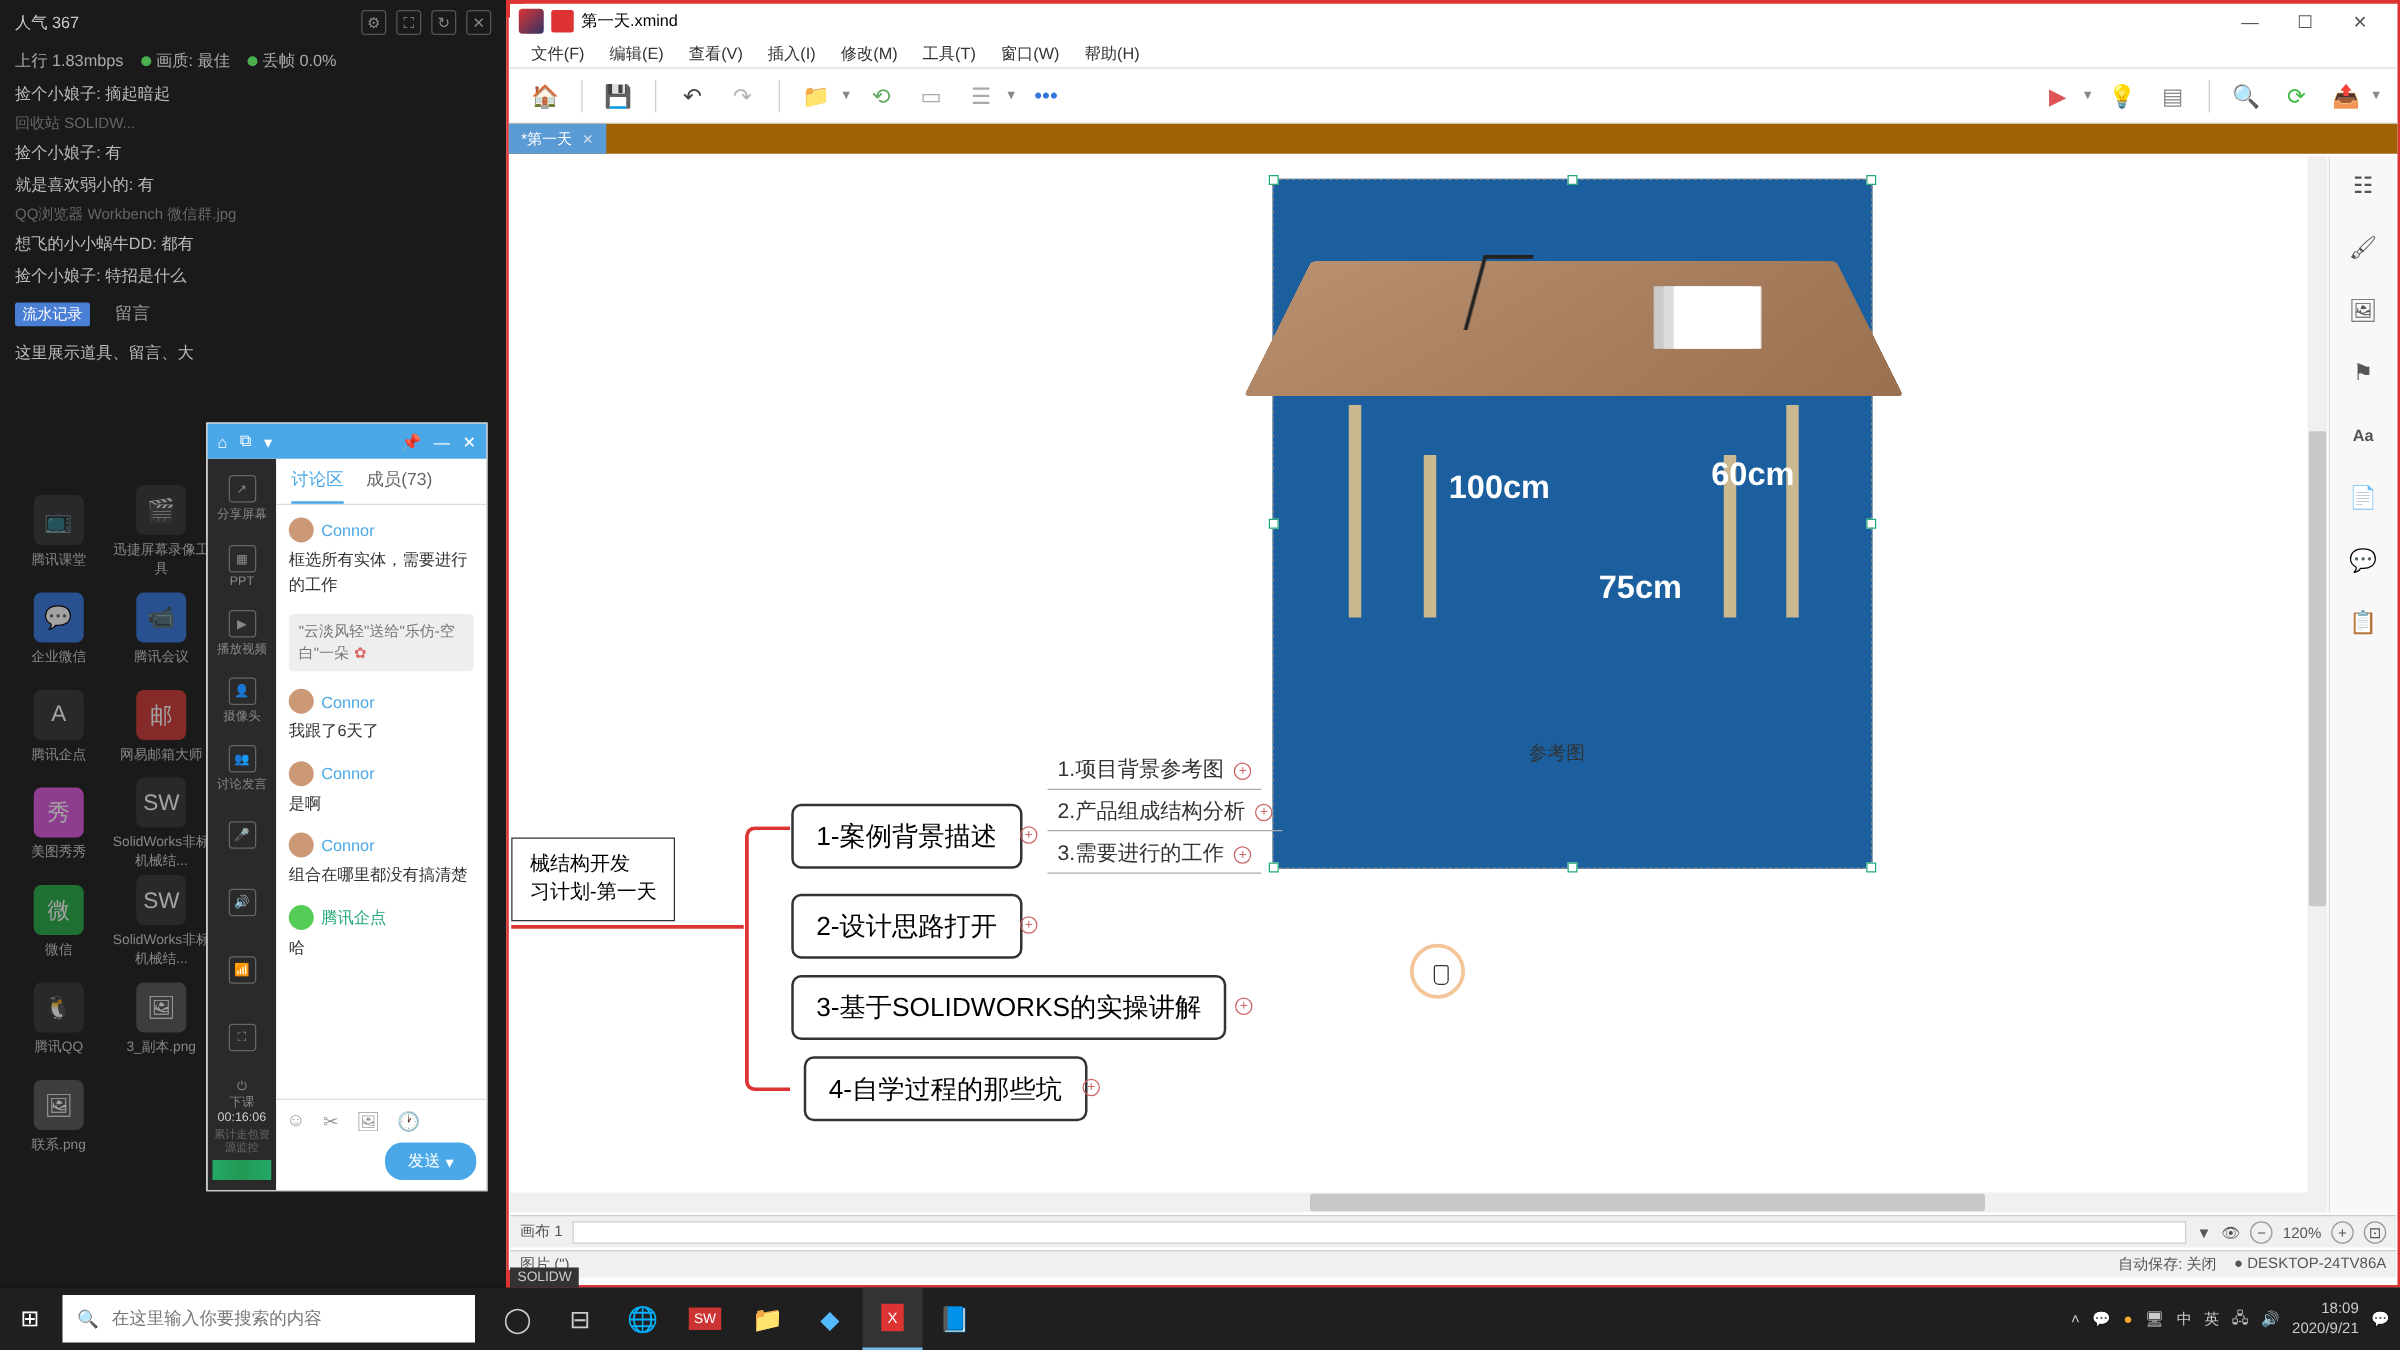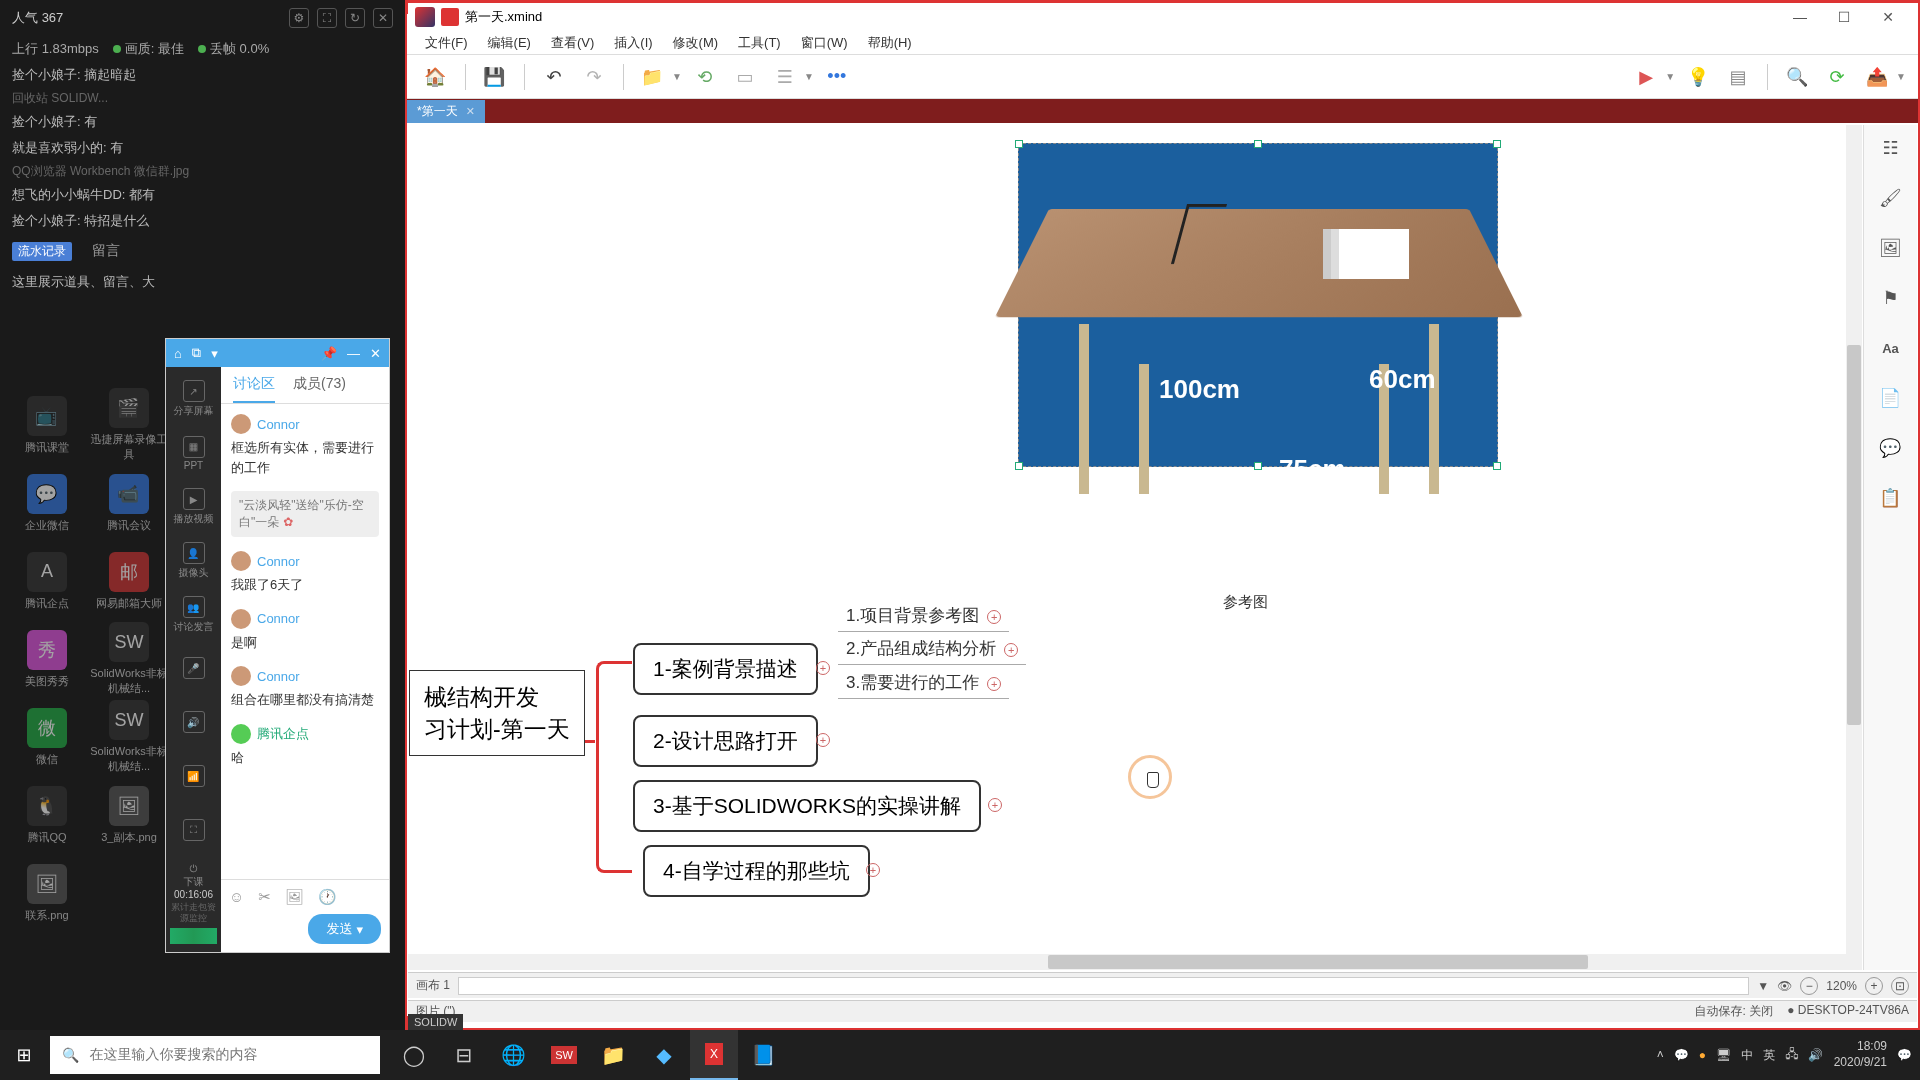--- a/index.html
+++ b/index.html
@@ -59,49 +59,49 @@
 .xm-title .wb{width:44px;height:26px;display:flex;align-items:center;justify-content:center;color:#555;font-size:14px}
 .xm-menu{height:24px;display:flex;align-items:center;padding:0 10px;gap:4px;font-size:13px;border-bottom:1px solid #ddd}
 .xm-menu span{padding:3px 8px;color:#333}
 .xm-toolbar{height:44px;display:flex;align-items:center;padding:0 12px;gap:6px;border-bottom:1px solid #ddd}
 .tb-btn{width:34px;height:34px;display:flex;align-items:center;justify-content:center;color:#444;font-size:18px;border-radius:3px}
 .tb-btn.home{color:#2a7}
 .tb-btn.save{color:#37d}
 .tb-sep{width:1px;height:26px;background:#ccc;margin:0 6px}
 .tb-spacer{flex:1}
 .tb-dd{font-size:10px;color:#888;margin-left:-4px}
-.xm-tab{height:24px;background:#7f1d1d;display:flex;align-items:center}
+.xm-tab{height:24px;background:#a16207;display:flex;}
 .xm-tab .tab{background:#5b9bd5;color:#fff;padding:3px 10px;font-size:12px;display:flex;align-items:center;gap:8px}
 .xm-tab .tab .x{color:#cde;font-size:11px}
 
 .xm-canvas{position:absolute;left:1px;top:122px;right:56px;bottom:58px;background:#fff;overflow:hidden}
 .xm-canvas .vscroll{position:absolute;right:0;top:0;width:16px;height:100%;background:#f0f0f0}
 .xm-canvas .vscroll .thumb{position:absolute;top:220px;width:14px;left:1px;height:380px;background:#c8c8c8;border-radius:2px}
 .xm-canvas .hscroll{position:absolute;left:0;bottom:0;height:16px;right:16px;background:#f0f0f0}
 .xm-canvas .hscroll .thumb{position:absolute;left:640px;height:14px;top:1px;width:540px;background:#c8c8c8;border-radius:2px}
 
 
-.mm-image{position:absolute;left:610px;top:18px;width:480px;height:324px;background:#1b5f9e;border:1px dashed #888}
+.mm-image{position:absolute;left:610px;top:18px;width:480px;height:552px;background:#1b5f9e;border:1px dashed #888}
 .mm-image .handle{position:absolute;width:8px;height:8px;background:#fff;border:1px solid #2a7}
 .mm-image .h-tl{left:-4px;top:-4px}.mm-image .h-tr{right:-4px;top:-4px}
 .mm-image .h-bl{left:-4px;bottom:-4px}.mm-image .h-br{right:-4px;bottom:-4px}
 .mm-image .h-tm{left:50%;top:-4px;margin-left:-4px}.mm-image .h-bm{left:50%;bottom:-4px;margin-left:-4px}
 .mm-image .h-ml{left:-4px;top:50%;margin-top:-4px}.mm-image .h-mr{right:-4px;top:50%;margin-top:-4px}
 .desk{position:absolute;left:30px;top:40px;width:420px;height:310px}
 .desk-top{position:absolute;left:0;top:25px;width:420px;height:150px;background:linear-gradient(135deg,#b89070,#9a7050);transform:perspective(600px) rotateX(55deg);transform-origin:top;border-radius:4px}
 .desk-leg{position:absolute;width:10px;background:#c9b890;bottom:0}
 .desk-leg.l1{left:30px;height:170px}.desk-leg.l2{left:380px;height:170px}
 .desk-leg.l3{left:90px;height:130px}.desk-leg.l4{left:330px;height:130px}
 .dim{position:absolute;color:#fff;font-size:26px;font-weight:bold}
 .dim.w{left:140px;top:230px}.dim.d{left:350px;top:220px}.dim.h{left:260px;top:310px}
 .lamp{position:absolute;left:130px;top:20px;width:40px;height:60px;border-left:3px solid #222;border-top:3px solid #222;transform:skewX(-15deg)}
 .books{position:absolute;right:60px;top:45px;width:70px;height:50px;background:#fff;box-shadow:-8px 0 #ddd,-16px 0 #ccc}
 .imglabel{position:absolute;left:815px;top:468px;font-size:15px;color:#333}
 
-.root-node{position:absolute;left:1px;top:545px;padding:10px 14px;border:1px solid #333;font-size:23px;font-weight:500;line-height:1.4;background:#fff}
+.root-node{position:absolute;left:1px;top:545px;padding:10px 14px;border:1px solid #333;font-size:16px;font-weight:500;line-height:1.4;background:#fff}
 .child-node{position:absolute;border:2px solid #333;border-radius:8px;padding:10px 18px;font-size:21px;font-weight:500;background:#fff}
 .cn1{left:225px;top:518px}.cn2{left:225px;top:590px}.cn3{left:225px;top:655px}.cn4{left:235px;top:720px}
 .plus-marker{display:inline-block;width:14px;height:14px;border:1px solid #c66;border-radius:50%;color:#c66;font-size:11px;text-align:center;line-height:12px;margin-left:8px;vertical-align:middle}
 .sub-node{position:absolute;font-size:17px;color:#333;padding:4px 8px;border-bottom:1px solid #aaa}
 .sn1{left:430px;top:475px}.sn2{left:430px;top:508px}.sn3{left:430px;top:542px}
 .connector{position:absolute;border-left:3px solid #d33;border-top:3px solid #d33;border-bottom:3px solid #d33;border-radius:8px 0 0 8px}
 .conn-main{left:188px;top:536px;width:36px;height:212px}
 .root-line{position:absolute;left:1px;top:615px;width:186px;height:3px;background:#d33}
 
 .cursor-ring{position:absolute;left:720px;top:630px;width:44px;height:44px;border:3px solid #f5c59a;border-radius:50%}

